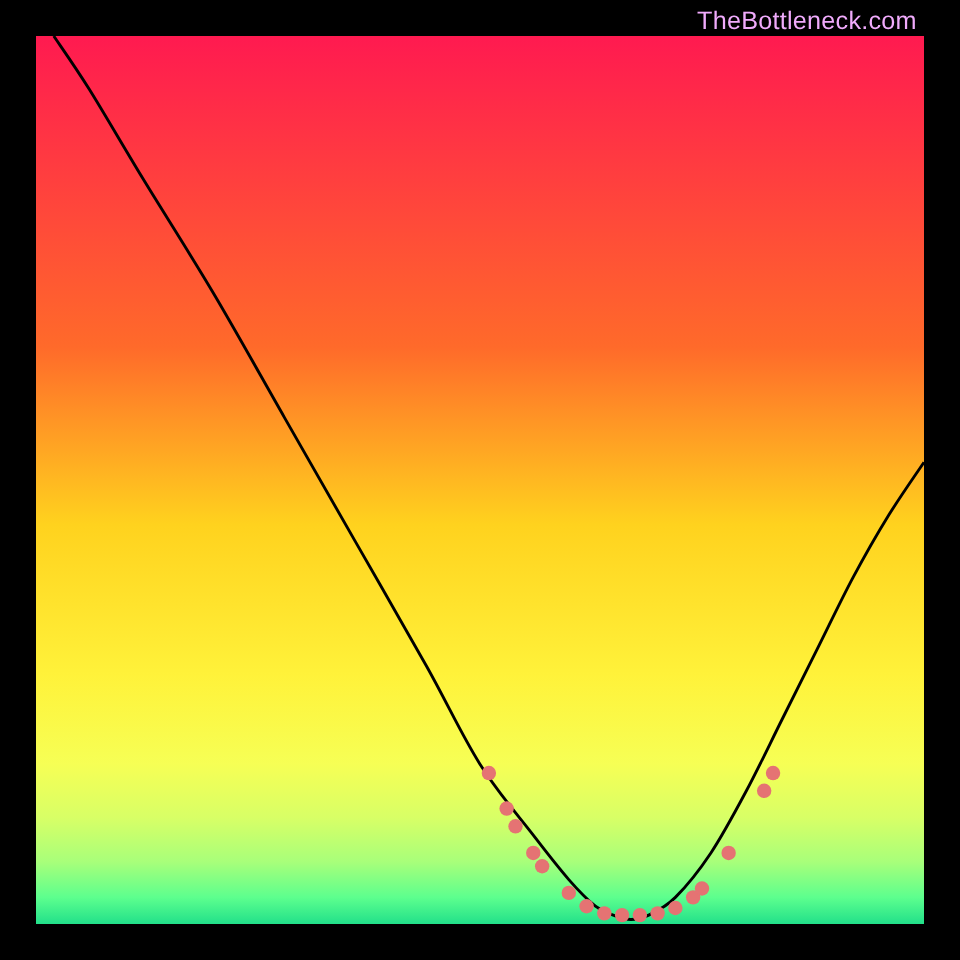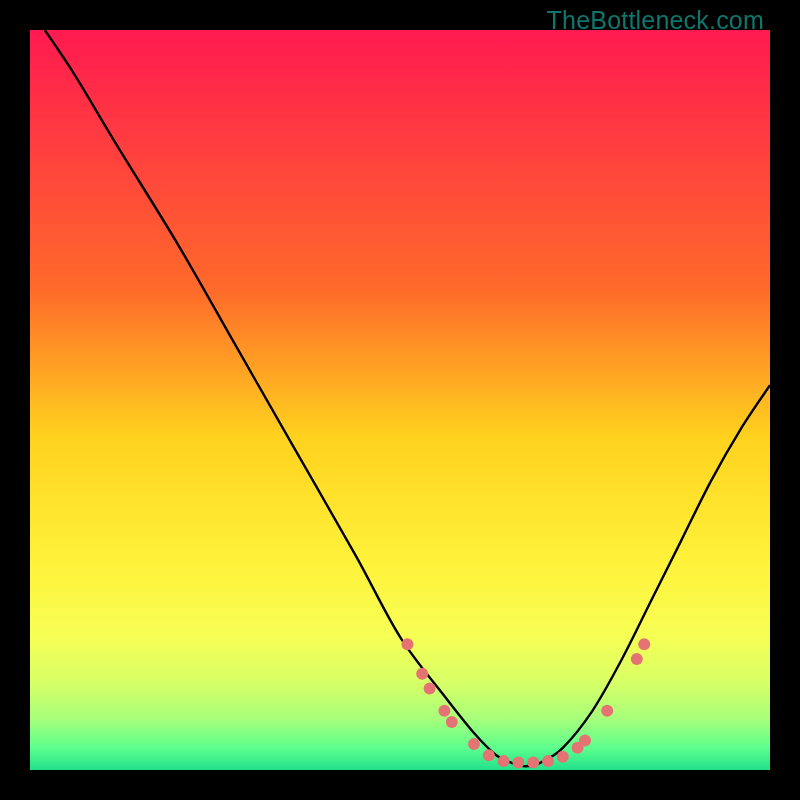--- a/index.html
+++ b/index.html
@@ -12,22 +12,22 @@
     background: #000;
   }
   .plot {
     position: absolute;
     left: 0; top: 0;
     width: 740px; height: 740px;
   }
   .watermark {
     position: absolute;
     top: 6px; right: 36px;
-    color: #0f766e;
-    font-size: 25px;
+    color: #f0abfc;
+    font-size: 21px;
     font-weight: 500;
     letter-spacing: 0.2px;
   }
   svg { display: block; }
 </style>
 </head>
 <body>
 
 <div class="watermark">TheBottleneck.com</div>
 

